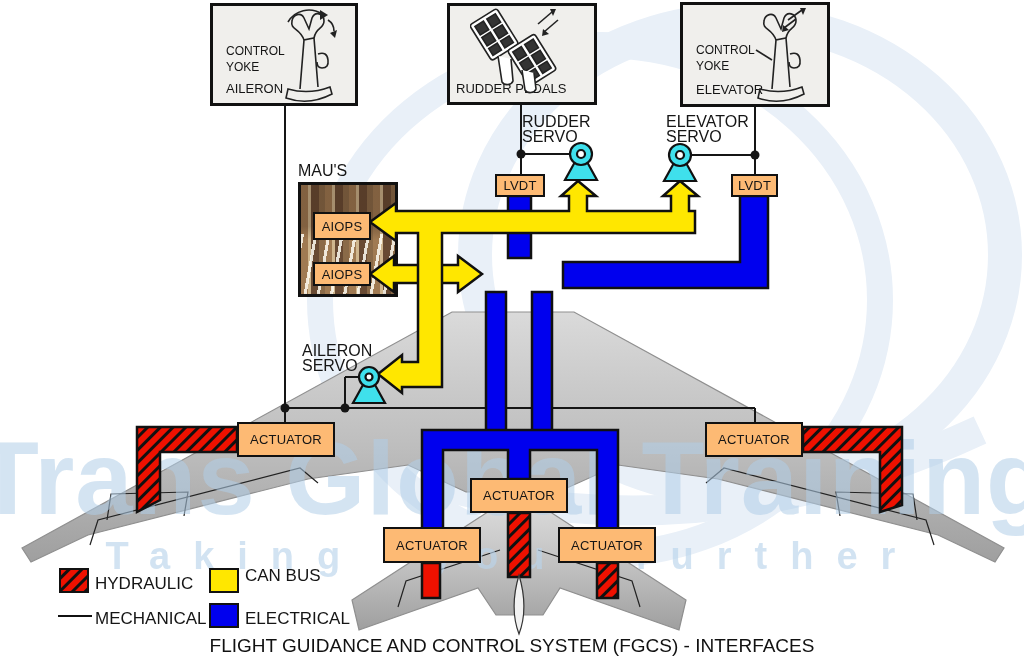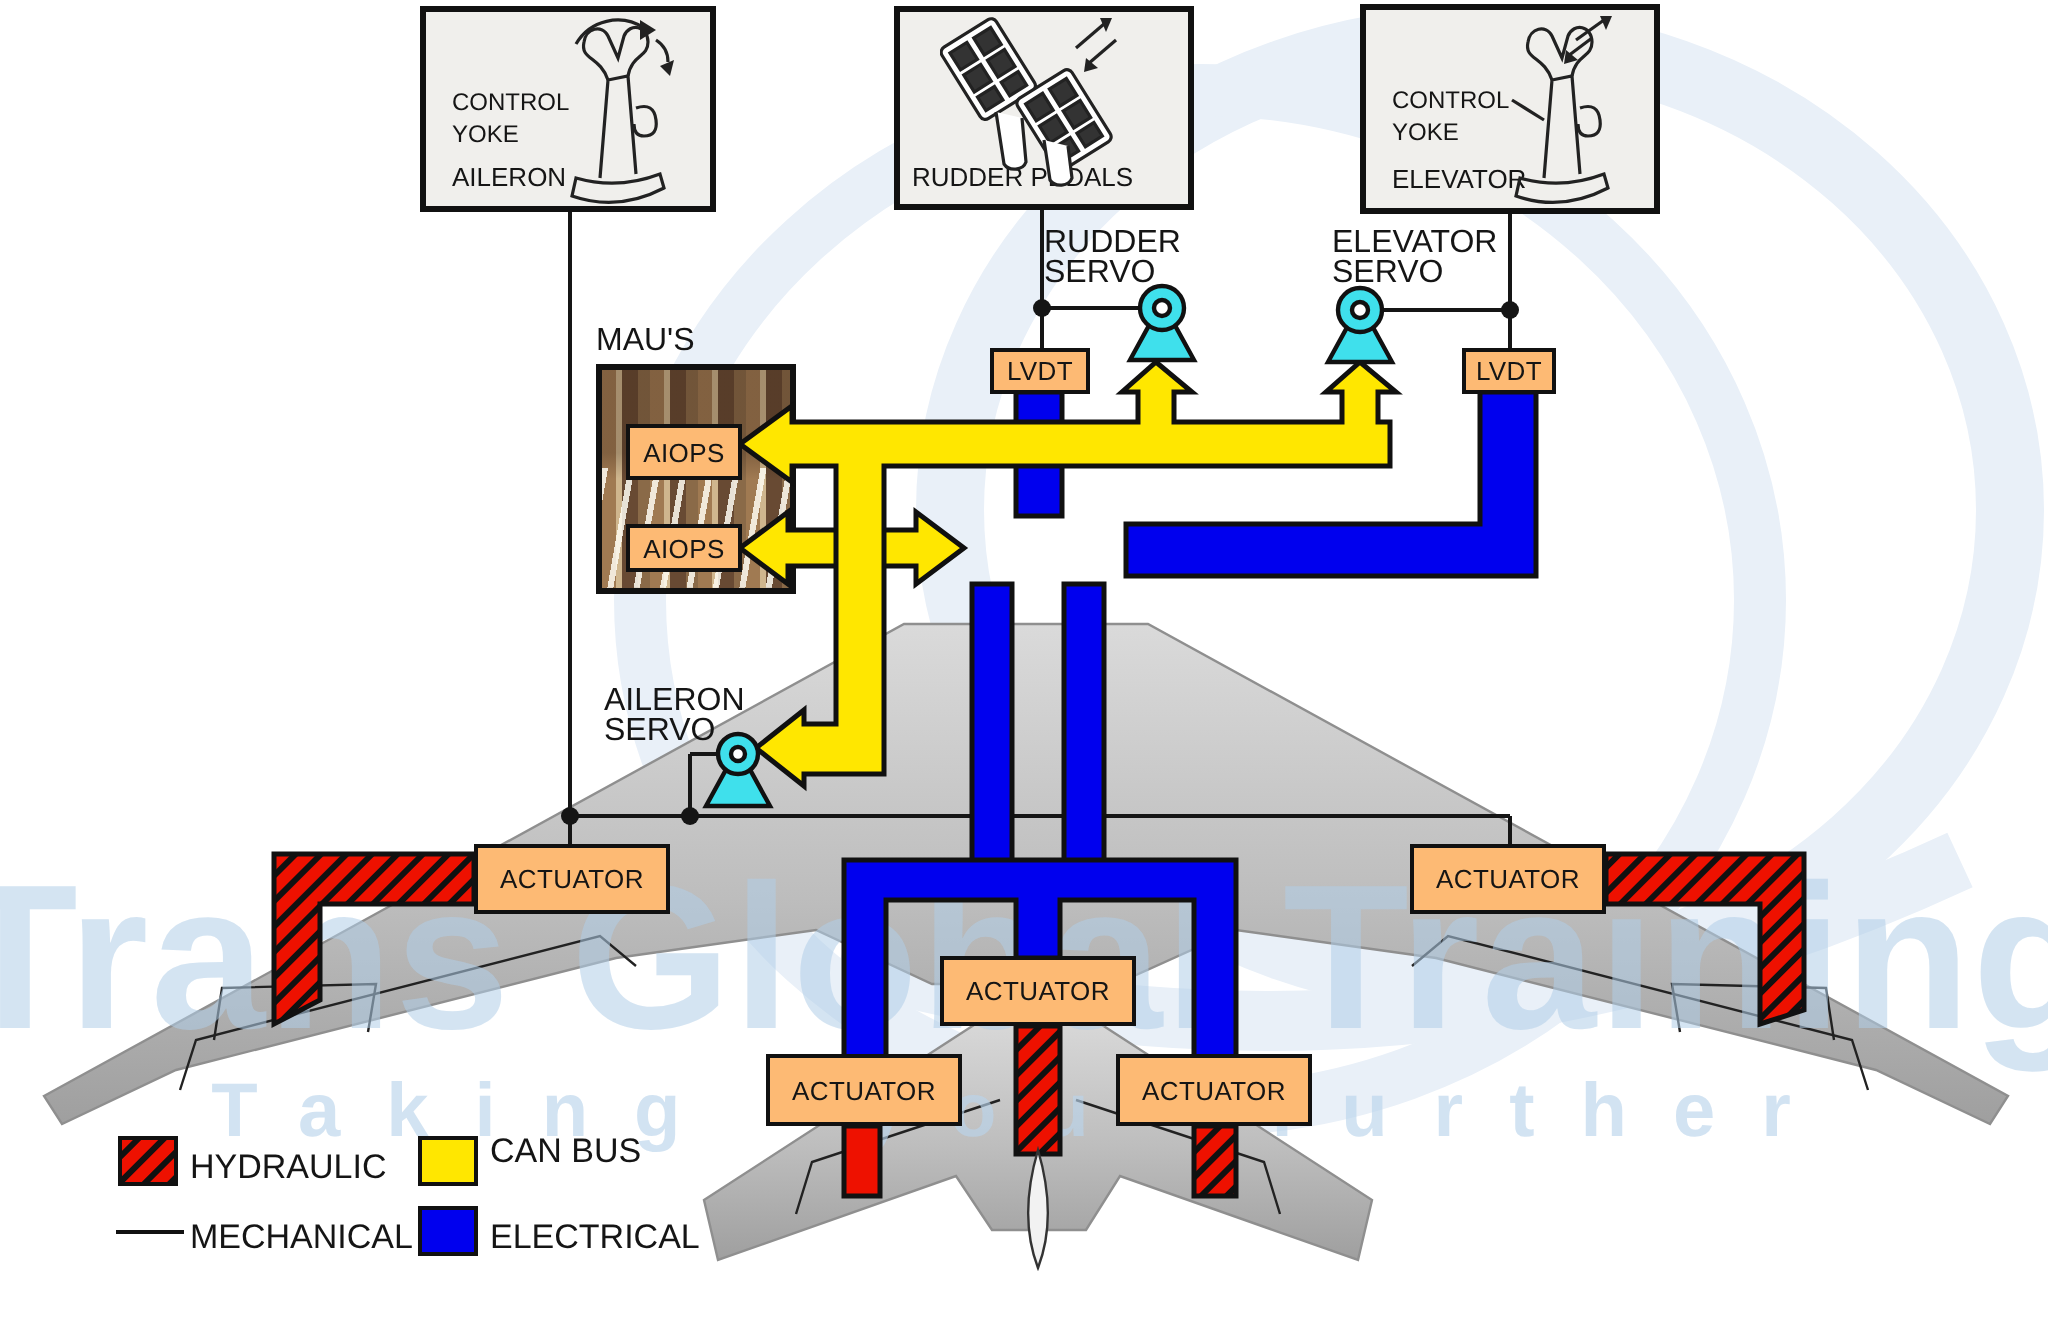--- a/index.html
+++ b/index.html
@@ -232,14 +232,15 @@
   <div class="box" style="left:705px;top:422px;width:98px;height:35px">ACTUATOR</div>
   <div class="box" style="left:470px;top:478px;width:98px;height:35px">ACTUATOR</div>
   <div class="box" style="left:383px;top:527px;width:98px;height:36px">ACTUATOR</div>
   <div class="box" style="left:558px;top:527px;width:98px;height:36px">ACTUATOR</div>
 
   <div class="legend-lbl" style="left:95px;top:574px">HYDRAULIC</div>
   <div class="legend-lbl" style="left:95px;top:609px">MECHANICAL</div>
   <div class="legend-lbl" style="left:245px;top:566px">CAN BUS</div>
   <div class="legend-lbl" style="left:245px;top:609px">ELECTRICAL</div>
 
+  <div class="title">FLIGHT GUIDANCE AND CONTROL SYSTEM (FGCS) - INTERFACES</div>
 
 </div>
 
 </body></html>

